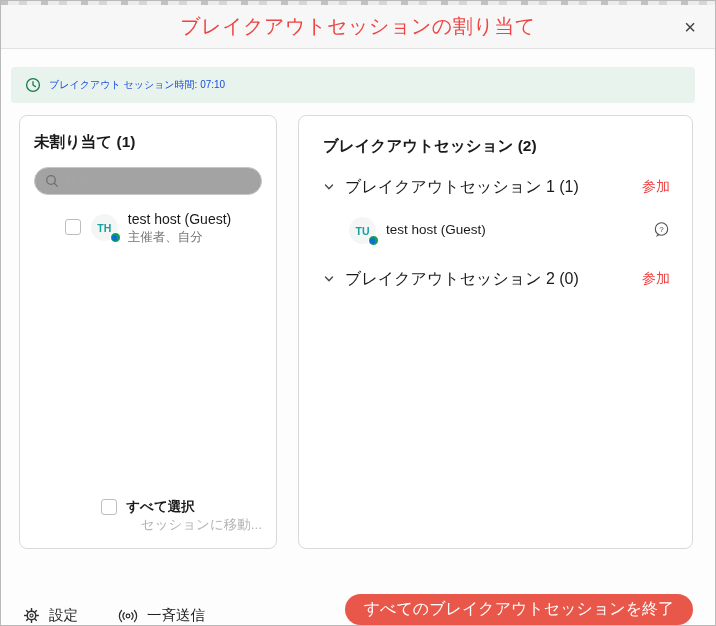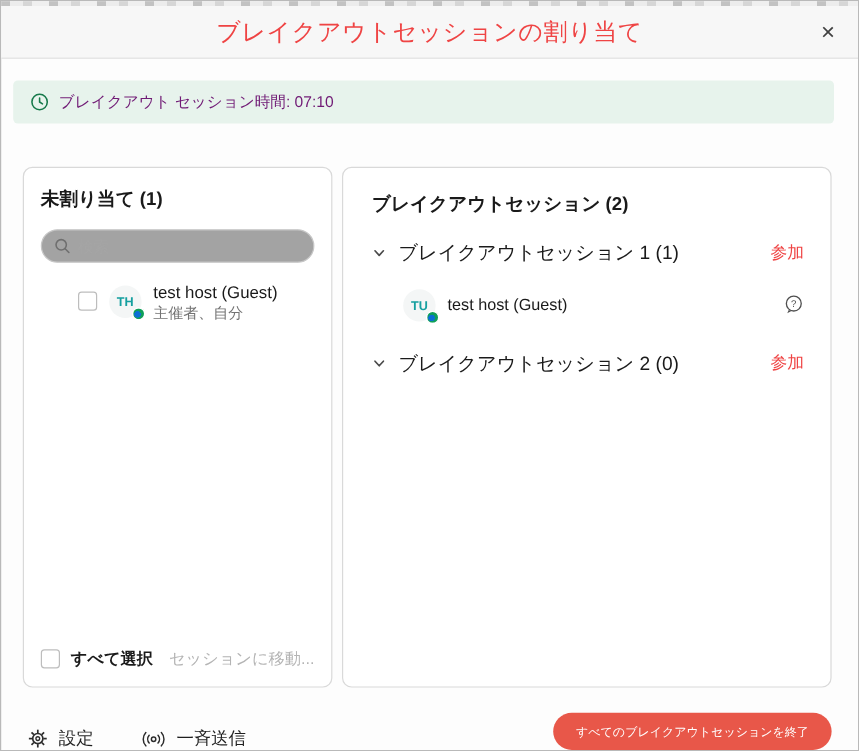--- a/index.html
+++ b/index.html
@@ -42,25 +42,25 @@
     margin: 18px 20px 0 10px;
     margin-right: 20px;
     height: 36px;
     background: #e7f3ec;
     border-radius: 4px;
     display: flex; align-items: center;
     padding: 0 14px;
     gap: 8px;
     flex: 0 0 auto;
   }
-  .banner .banner-text { font-size: 13px; color: #701a75; }
+  .banner .banner-text { font-size: 10px; color: #1d4ed8; }
   .panels {
     display: flex;
-    gap: 8px;
-    padding: 36px 22px 0 18px;
+    gap: 21px;
+    padding: 12px 22px 0 18px;
     height: 394px;
     flex: 0 0 auto;
   }
   .panel {
     background: #ffffff;
     border: 1px solid #d9d9d9;
     border-radius: 8px;
     height: 434px;
     display: flex; flex-direction: column;
   }
@@ -118,20 +118,21 @@
     background: radial-gradient(circle at 40% 55%, #0b6fd4 0 35%, #0f9f5a 40% 100%);
     border: 1.5px solid #ffffff;
   }
   .participant-meta { display: flex; flex-direction: column; gap: 2px; }
   .participant-name { font-size: 14px; color: #1a1a1a; }
   .participant-role { font-size: 12.5px; color: #737373; }
   .panel-left-spacer { flex: 1; }
   .left-footer {
     display: flex; align-items: center;
     padding-top: 10px;
+    flex-direction: column;
   }
   .select-all { display: flex; align-items: center; gap: 9px; cursor: pointer; }
   .select-all-label { font-size: 13.5px; color: #1a1a1a; font-weight: bold; }
   .move-btn {
     margin-left: auto;
     background: transparent; border: none;
     font-size: 13.5px; color: #b4b4b4;
     font-family: inherit;
     cursor: default;
   }
@@ -172,21 +173,21 @@
     font-family: inherit;
     cursor: pointer;
   }
   .end-all-btn {
     margin-left: auto;
     height: 31px;
     padding: 0 19px;
     border: none; border-radius: 16px;
     background: #e85749;
     color: #ffffff;
-    font-size: 10px;
+    font-size: 16px;
     font-family: inherit;
     cursor: pointer;
   }
   .chev { flex: 0 0 auto; display: flex; cursor: pointer; }
   svg { display: block; }
 </style>
 </head>
 <body>
 
 <div class="window">

